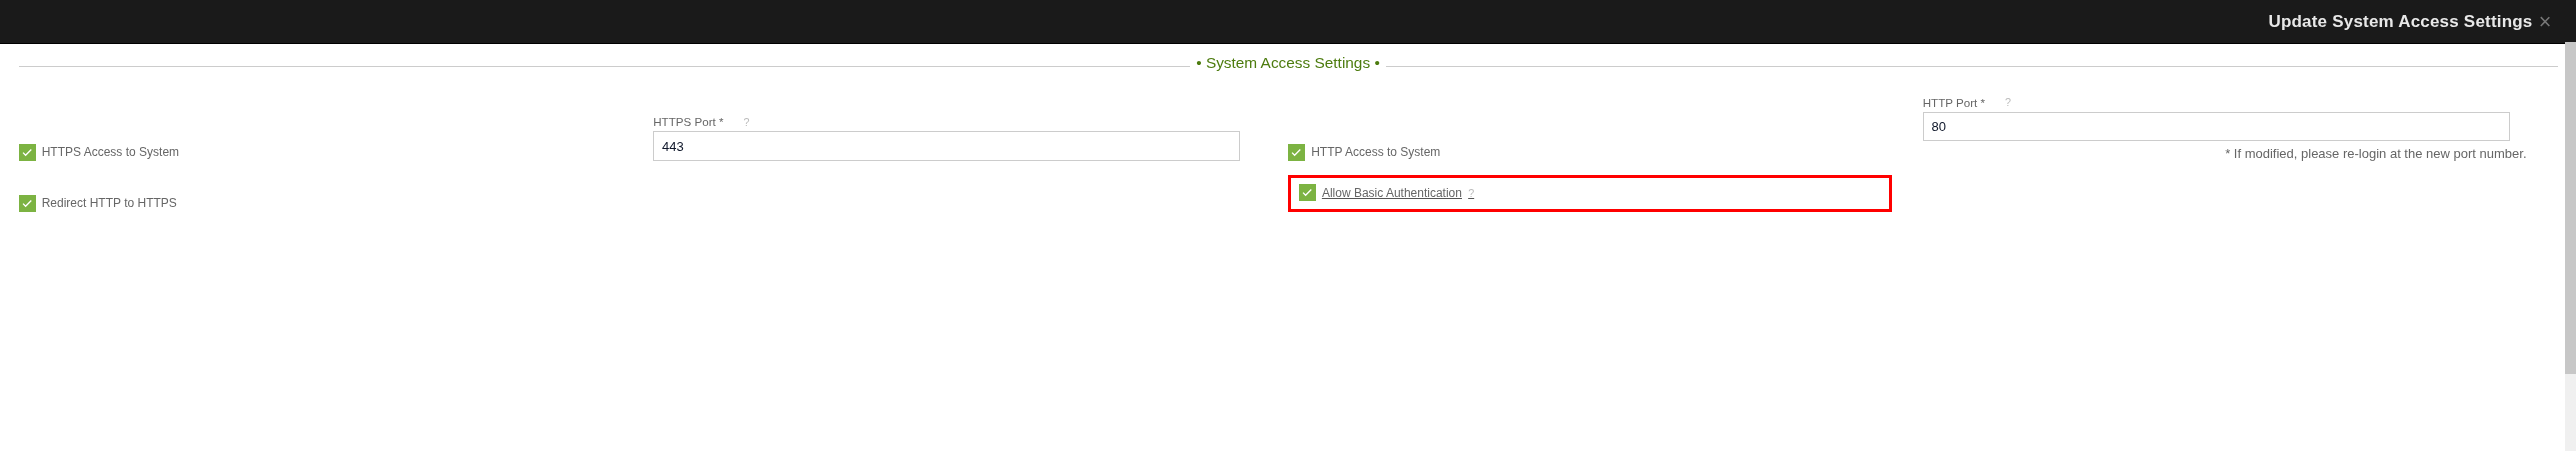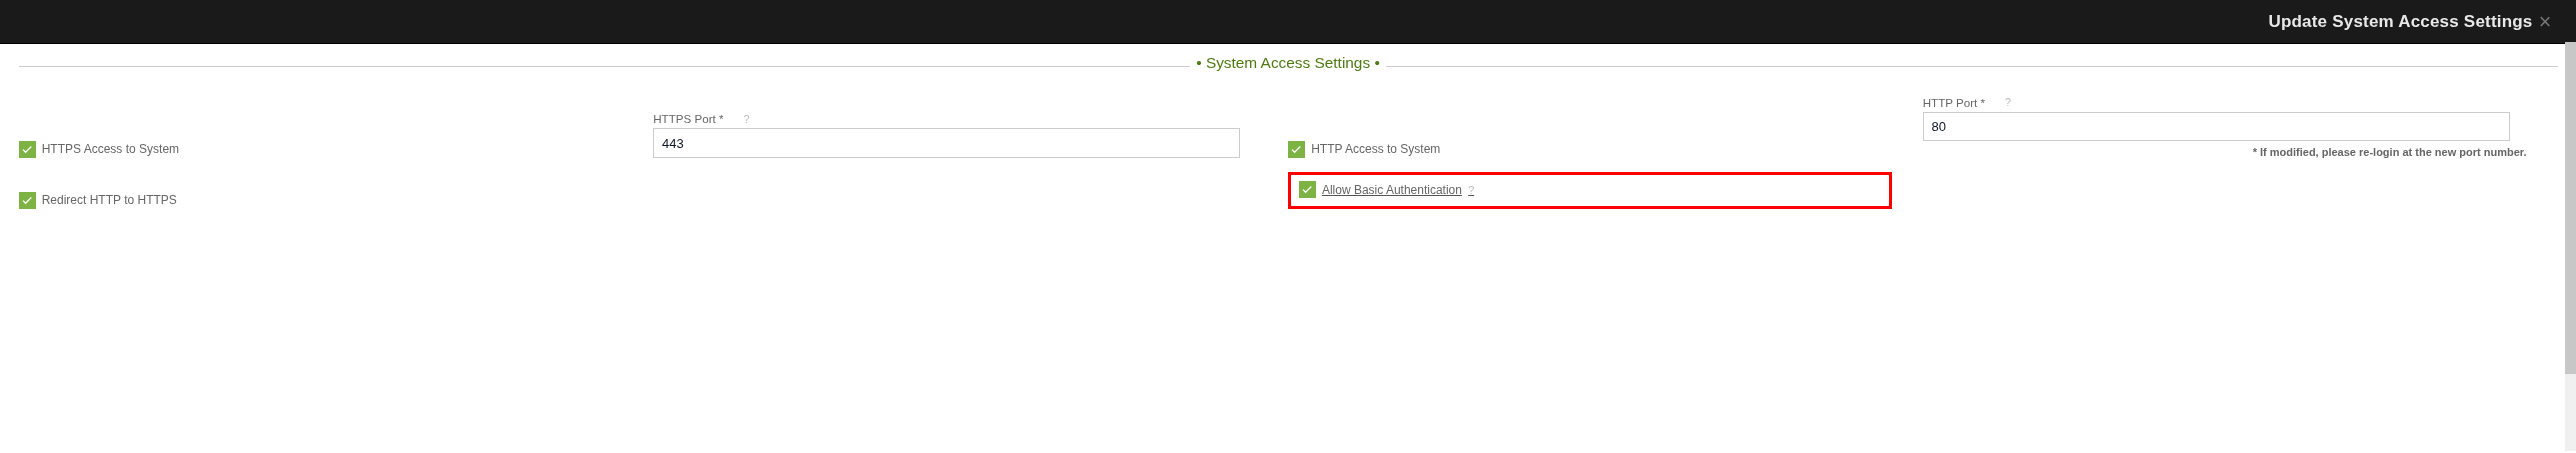--- a/index.html
+++ b/index.html
@@ -103,24 +103,23 @@
     background: #fff;
   }
   .highlight-box {
     border: 3.1px solid #ff0000;
     padding: 6.2px 14px 7.7px 7.7px;
     display: inline-flex;
     text-decoration: underline;
   }
   .hint {
     color: #666;
-    font-size: 11px;
+    font-size: 13px;
     text-align: right;
     margin-top: 4.6px;
-    font-weight: bold;
   }
   .scrollbar {
     position:absolute;
     right:0; top:42px; width:10.8px; height:409px;
     background:#f0f0f0;
   }
   .scrollbar-thumb{
     background:#c7c7c7;
     width:10.8px;
     height:332px;

